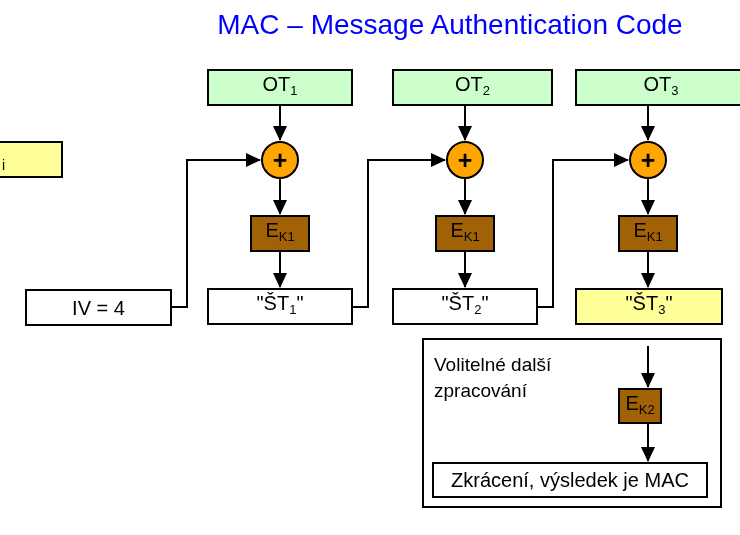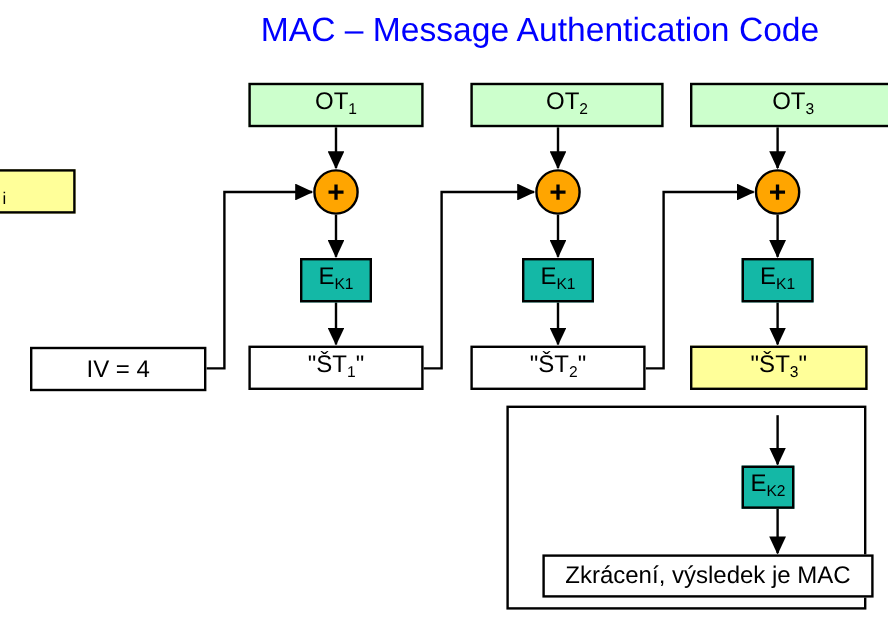--- a/index.html
+++ b/index.html
@@ -10,21 +10,21 @@
   .title {
     position:absolute; left:150px; top:9px; width:600px; text-align:center;
     font-size:28px; line-height:32px; color:#0000ff; white-space:nowrap;
   }
   .box {
     position:absolute; box-sizing:border-box; border:2px solid #000;
     background:#ffffff; display:flex; align-items:center; justify-content:center;
     font-size:20px; line-height:20px;
   }
   .green  { background:#ccffcc; }
-  .ebox   { background:#14b8a6; }
+  .ebox   { background:#a16207; }
   .yellow { background:#ffff99; }
   .circle {
     border-radius:50%; background:#ffa500; font-size:25px; font-weight:bold;
   }
   .sub { font-size:13px; vertical-align:-4px; }
   .connectors { position:absolute; left:0; top:0; }
   .caption {
     position:absolute; left:434px; top:352px; font-size:19px; line-height:26px;
   }
   .clipped-label { position:absolute; left:42px; top:12px; font-size:14px; }
@@ -100,20 +100,24 @@
   </div>
   <div class="box yellow" style="left:575px;top:288px;width:148px;height:37px;">
     <span><span>"ŠT</span><span class="sub">3</span><span>"</span></span>
   </div>
 
   <div class="box" style="left:25px;top:289px;width:147px;height:37px;">
     <span>IV = 4</span>
   </div>
 
   <div class="box" style="left:422px;top:338px;width:300px;height:170px;background:transparent;"></div>
+  <div class="caption">
+    <div>Volitelné další</div>
+    <div>zpracování</div>
+  </div>
   <div class="box ebox" style="left:618px;top:388px;width:44px;height:36px;">
     <span><span>E</span><span class="sub">K2</span></span>
   </div>
-  <div class="box" style="left:452px;top:462px;width:276px;height:36px;">
+  <div class="box" style="left:432px;top:462px;width:276px;height:36px;">
     <span class="result">Zkrácení, výsledek je MAC</span>
   </div>
 
 </div>
 
 </body></html>

